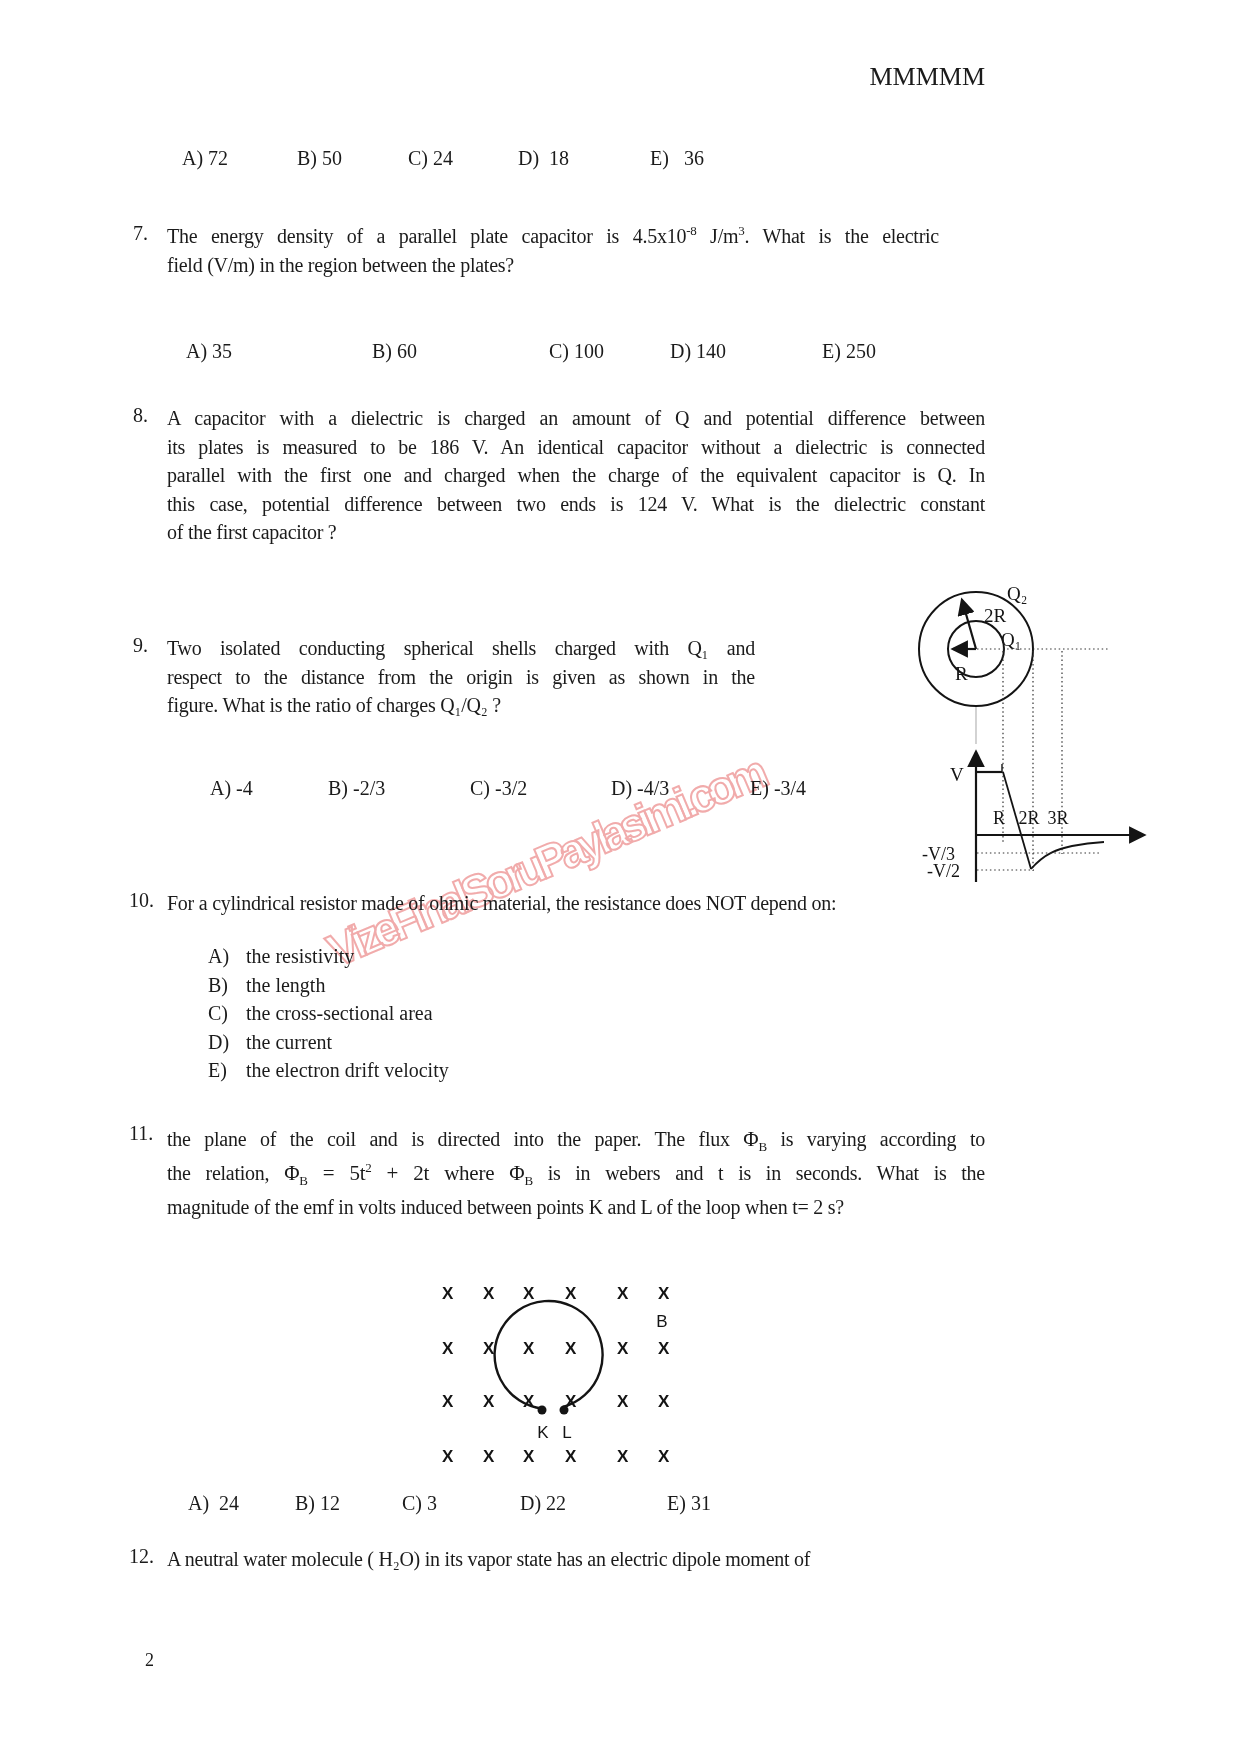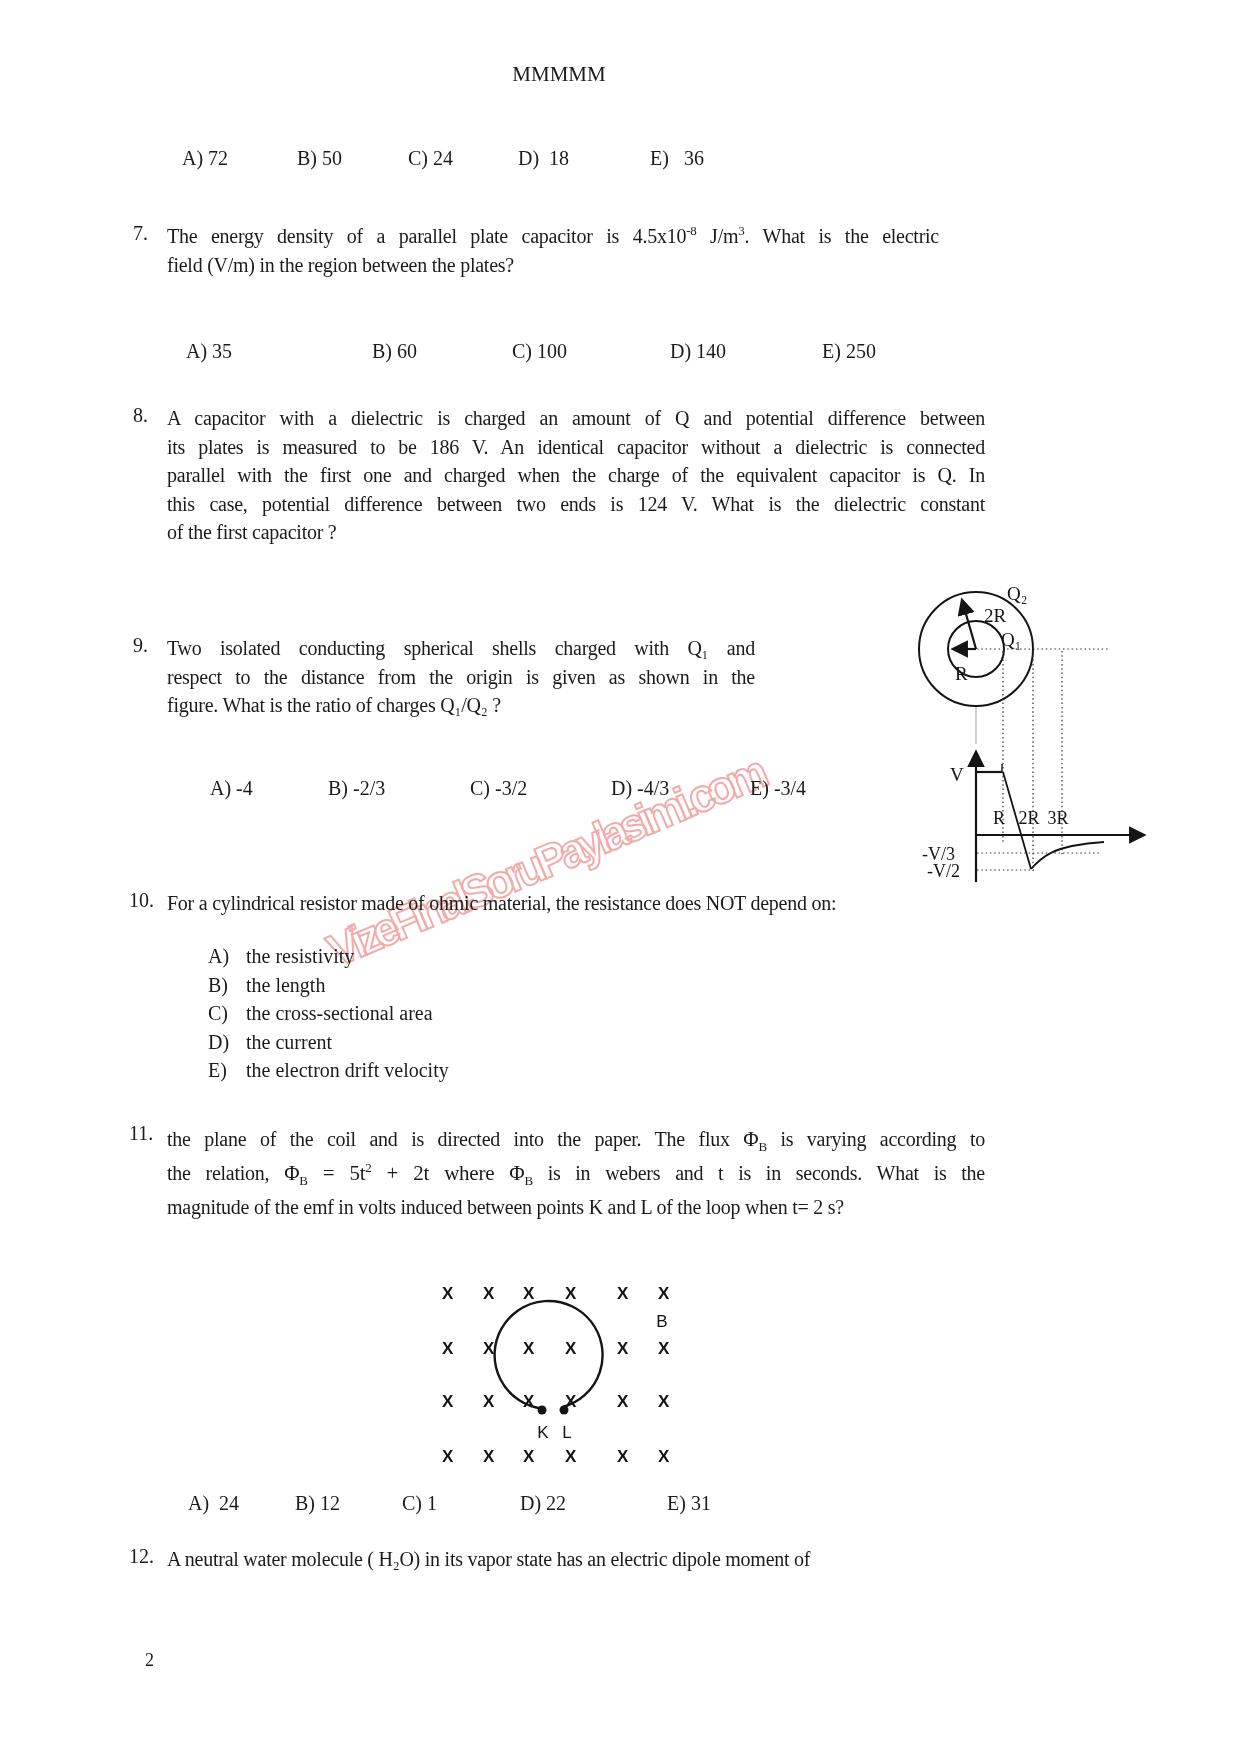--- a/index.html
+++ b/index.html
@@ -28,21 +28,21 @@
     position:absolute;left:330px;top:930px;white-space:nowrap;
     font-family:"Liberation Sans",sans-serif;font-weight:bold;
     font-size:46px;letter-spacing:-6px;line-height:1;
     transform:rotate(-23deg);transform-origin:0 50%;
     color:#ffffff;-webkit-text-stroke:2px #f0a3a3;opacity:.9;
   }
   svg{position:absolute;overflow:visible;}
   svg text{font-family:"Liberation Serif",serif;fill:#141414;}
   svg text.sans{font-family:"Liberation Sans",sans-serif;}
   .pagenum{position:absolute;left:145px;top:1650px;font-size:18px;}
-  .title{position:absolute;left:133px;top:62px;width:852px;text-align:center;font-size:21px;}
+  .title{position:absolute;left:133px;top:62px;width:852px;text-align:right;font-size:26px;}
 </style>
 </head>
 <body>
 
 <div class="page">
 
   <div class="watermark">VizeFinalSoruPaylasimi.com</div>
 
   <div class="title">MMMMM</div>
 
@@ -55,21 +55,21 @@
   </div>
 
   <div class="qnum" style="left:133px;top:222px">7.</div>
   <div class="qblock" style="top:222px;width:772px">
     <div class="qline just"><span>The energy density of a parallel plate capacitor is 4.5x10</span><sup>-8</sup><span> J/m</span><sup>3</sup><span>. What is the electric</span></div>
     <div class="qline">field (V/m) in the region between the plates?</div>
   </div>
   <div class="optrow" style="top:340px">
     <span style="left:186px">A) 35</span>
     <span style="left:372px">B) 60</span>
-    <span style="left:512px">C) 100</span>
+    <span style="left:549px">C) 100</span>
     <span style="left:670px">D) 140</span>
     <span style="left:822px">E) 250</span>
   </div>
 
   <div class="qnum" style="left:133px;top:404px">8.</div>
   <div class="qblock" style="top:404px;width:818px">
     <div class="qline just">A capacitor with a dielectric is charged an amount of Q and potential difference between</div>
     <div class="qline just">its plates is measured to be 186 V. An identical capacitor without a dielectric is connected</div>
     <div class="qline just">parallel with the first one and charged when the charge of the equivalent capacitor is Q. In</div>
     <div class="qline just">this case, potential difference between two ends is 124 V. What is the dielectric constant</div>
@@ -154,21 +154,21 @@
     <circle cx="542" cy="1410" r="4.5" fill="#141414"></circle>
     <circle cx="564" cy="1410" r="4.5" fill="#141414"></circle>
     <text class="sans" x="543" y="1438" font-size="17" text-anchor="middle">K</text>
     <text class="sans" x="567" y="1438" font-size="17" text-anchor="middle">L</text>
     <text class="sans" x="662" y="1327" font-size="17" text-anchor="middle">B</text>
   </svg>
 
   <div class="optrow" style="top:1492px">
     <span style="left:188px">A)  24</span>
     <span style="left:295px">B) 12</span>
-    <span style="left:402px">C) 1</span>
+    <span style="left:402px">C) 3</span>
     <span style="left:520px">D) 22</span>
     <span style="left:667px">E) 31</span>
   </div>
 
   <div class="qnum" style="left:129px;top:1545px">12.</div>
   <div class="qblock" style="top:1545px;width:830px">
     <div class="qline">A neutral water molecule ( H₂O) in its vapor state has an electric dipole moment of</div>
   </div>
 
   <div class="pagenum">2</div>

